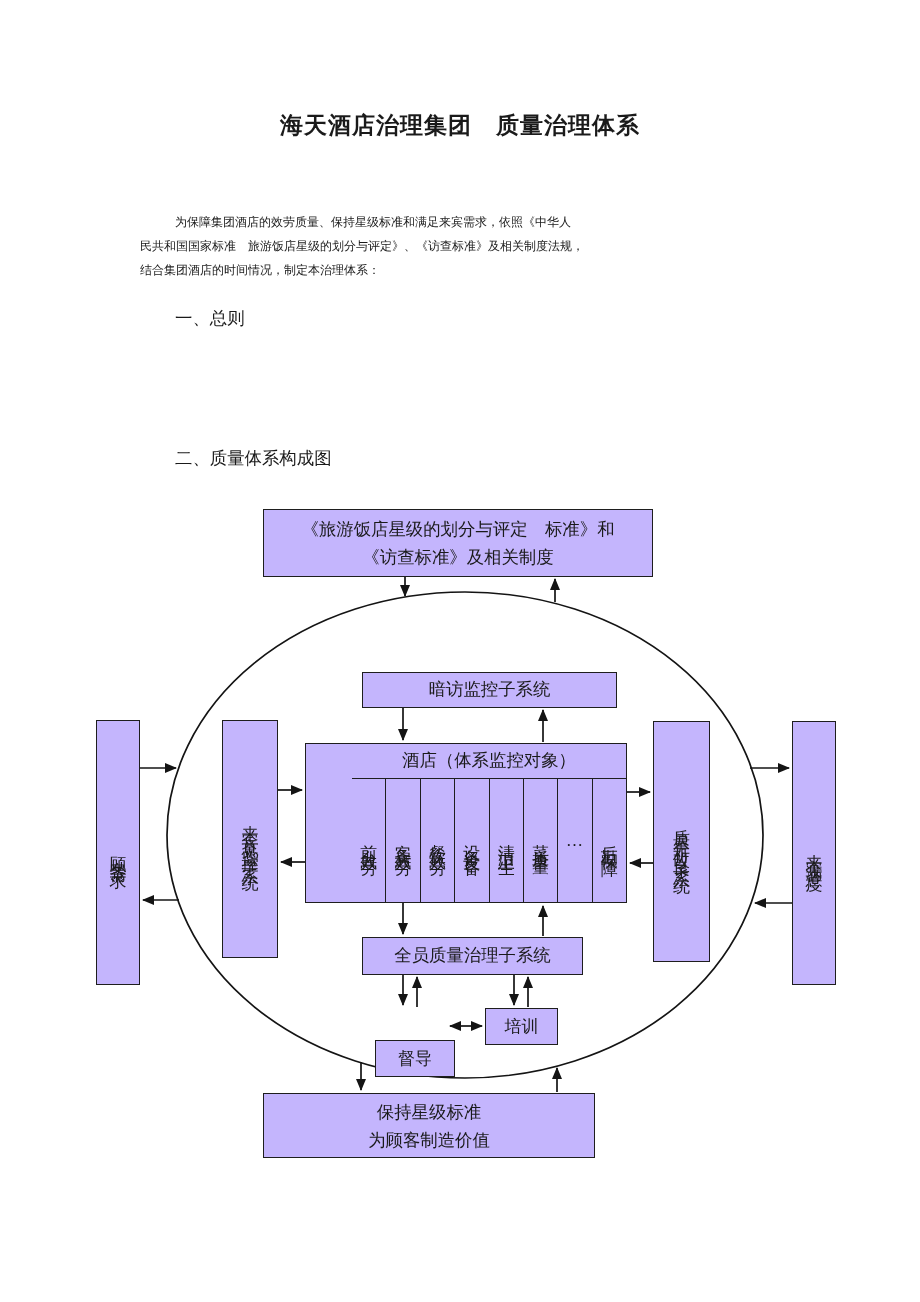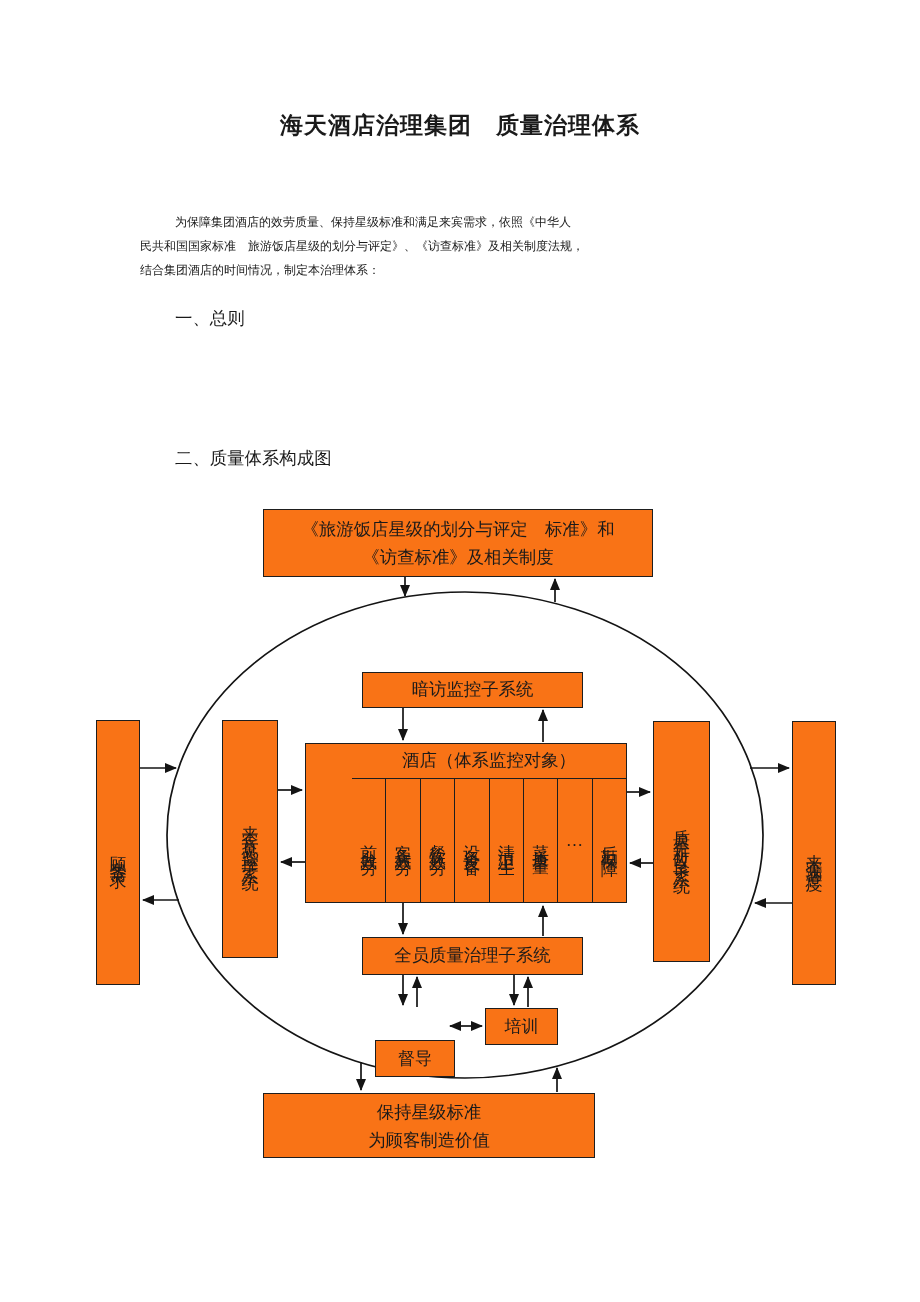--- a/index.html
+++ b/index.html
@@ -11,21 +11,21 @@
   .doc-title{
     position:absolute;top:110px;left:0;width:920px;text-align:center;
     font-size:23px;font-weight:bold;letter-spacing:1px;white-space:nowrap;
   }
   .bodytext{position:absolute;left:140px;width:650px;font-size:12px;line-height:24px;}
   .tline{white-space:nowrap;}
   .ind{padding-left:35px;}
   .heading{position:absolute;left:175px;font-size:17.4px;line-height:24px;white-space:nowrap;}
   svg.lines{position:absolute;left:0;top:0;pointer-events:none;}
   .box{
-    position:absolute;box-sizing:border-box;border:1.6px solid #1e1e1e;background:#f97316;
+    position:absolute;box-sizing:border-box;border:1.6px solid #1e1e1e;background:#c4b5fd;
     display:flex;align-items:center;justify-content:center;font-size:17px;line-height:1;
   }
   .twoline{flex-direction:column;line-height:28px;font-size:17.4px;}
   .vlabel{writing-mode:vertical-rl;text-orientation:upright;letter-spacing:6px;white-space:nowrap;}
   .vlabel.sp5{letter-spacing:5px;}
   
   .hotel{flex-direction:column;align-items:stretch;justify-content:flex-start;}
   .hotel-header{
     height:34px;flex:0 0 34px;border-bottom:1.5px solid #1e1e1e;
     display:flex;align-items:center;justify-content:center;font-size:17.4px;
@@ -84,21 +84,21 @@
   <div class="heading" style="top:306px;">一、总则</div>
 
 
   <div class="heading" style="top:446px;">二、质量体系构成图</div>
 
   <div class="box twoline" style="left:263px;top:509px;width:390px;height:68px;">
     <div>《旅游饭店星级的划分与评定　标准》和</div>
     <div>《访查标准》及相关制度</div>
   </div>
 
-  <div class="box" style="left:362px;top:672px;width:221px;height:36px;font-size:17.4px;">
+  <div class="box" style="left:362px;top:672px;width:255px;height:36px;font-size:17.4px;">
     <span>暗访监控子系统</span>
   </div>
 
   <div class="box hotel" style="left:305px;top:743px;width:322px;height:160px;padding-left:46px;">
     <div class="hotel-header">酒店（体系监控对象）</div>
     <div class="hotel-cells">
       <div class="hcell">
           <span class="vlabel">前台效劳</span>
         </div>
       <div class="hcell">

